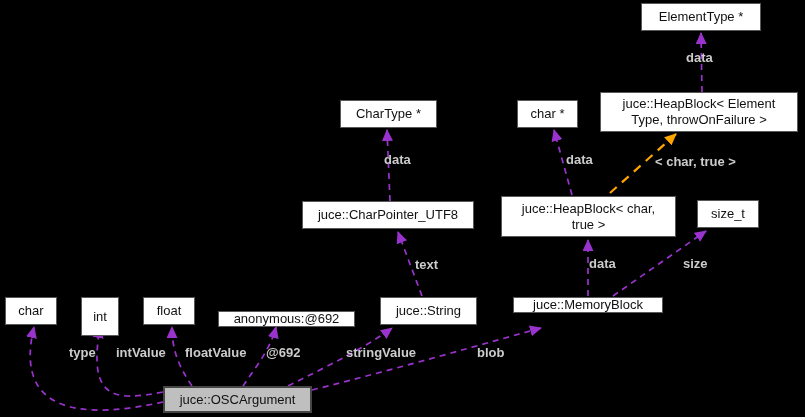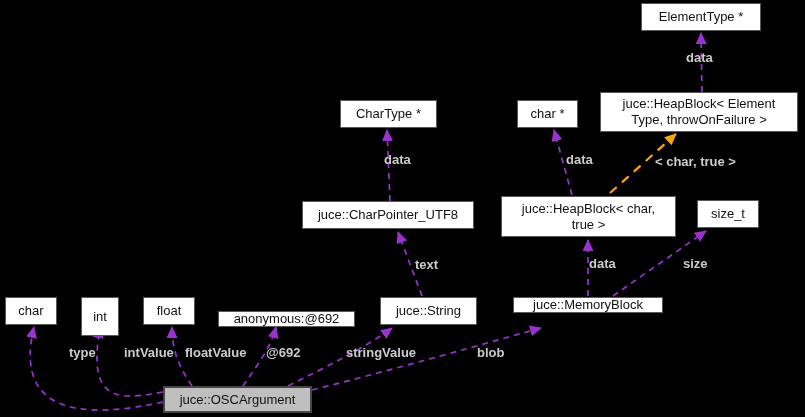--- a/index.html
+++ b/index.html
@@ -110,19 +110,19 @@
   </div>
 
   <div class="elabel" style="left:686px;top:50px;">data</div>
   <div class="elabel" style="left:384px;top:152px;">data</div>
   <div class="elabel" style="left:566px;top:152px;">data</div>
   <div class="elabel" style="left:655px;top:154px;">&lt; char, true &gt;</div>
   <div class="elabel" style="left:415px;top:257px;">text</div>
   <div class="elabel" style="left:589px;top:256px;">data</div>
   <div class="elabel" style="left:664px;top:256px;margin-left:19px;">size</div>
   <div class="elabel" style="left:69px;top:345px;">type</div>
-  <div class="elabel" style="left:124px;top:345px;">intValue</div>
+  <div class="elabel" style="left:116px;top:345px;">intValue</div>
   <div class="elabel" style="left:185px;top:345px;">floatValue</div>
   <div class="elabel" style="left:266px;top:345px;">@692</div>
   <div class="elabel" style="left:346px;top:345px;">stringValue</div>
   <div class="elabel" style="left:477px;top:345px;">blob</div>
 
 </div>
 
 </body></html>

